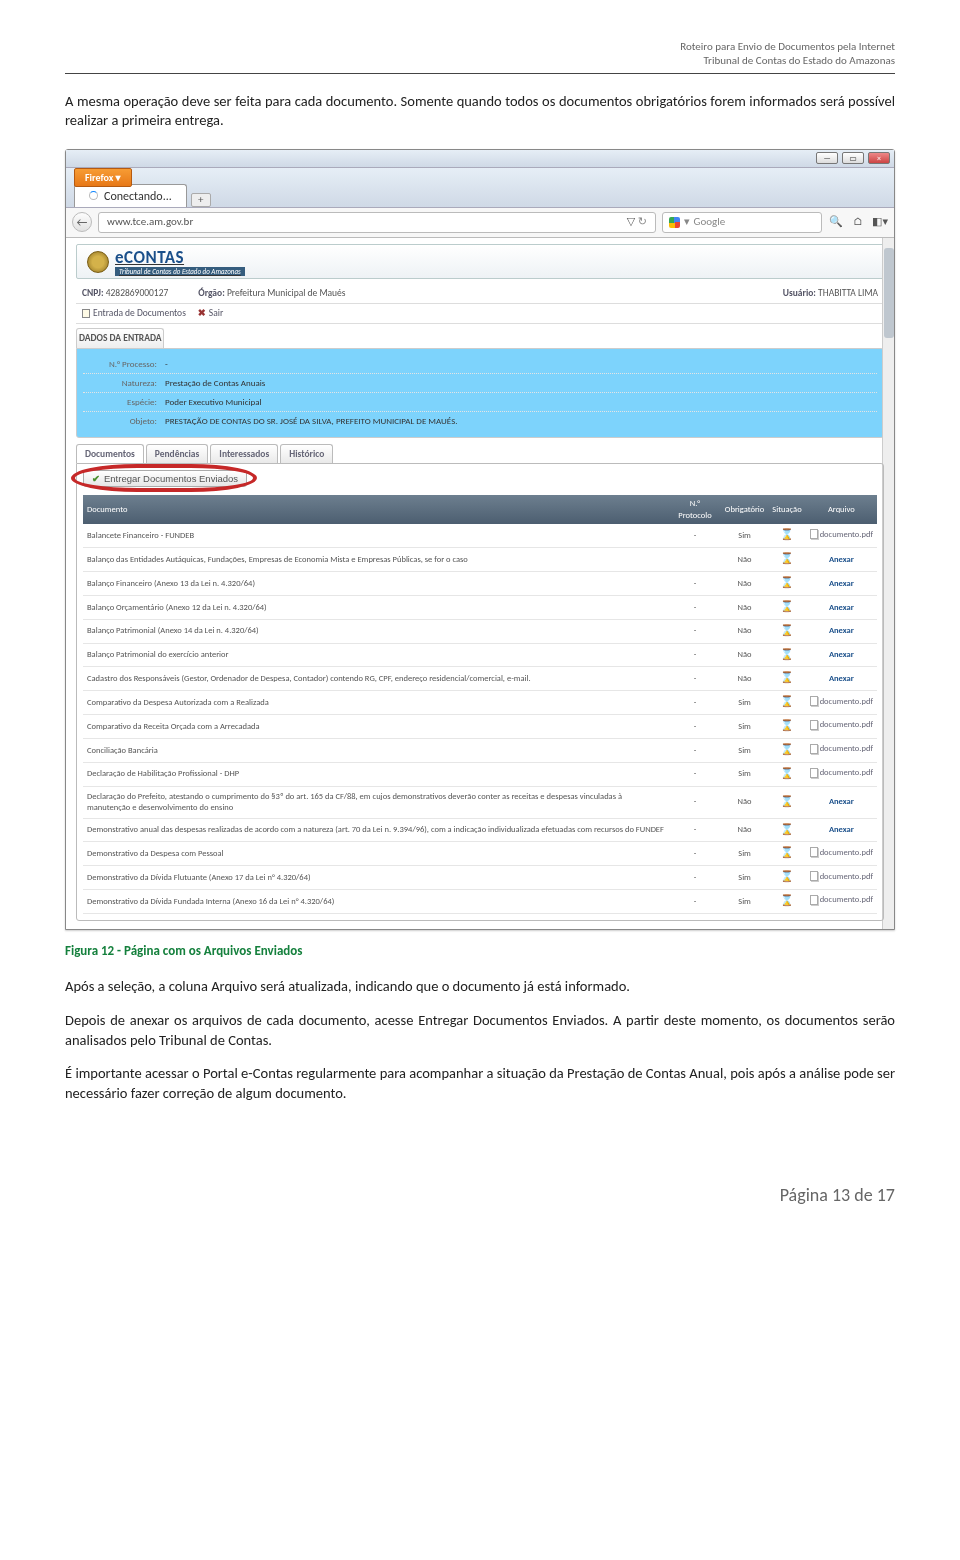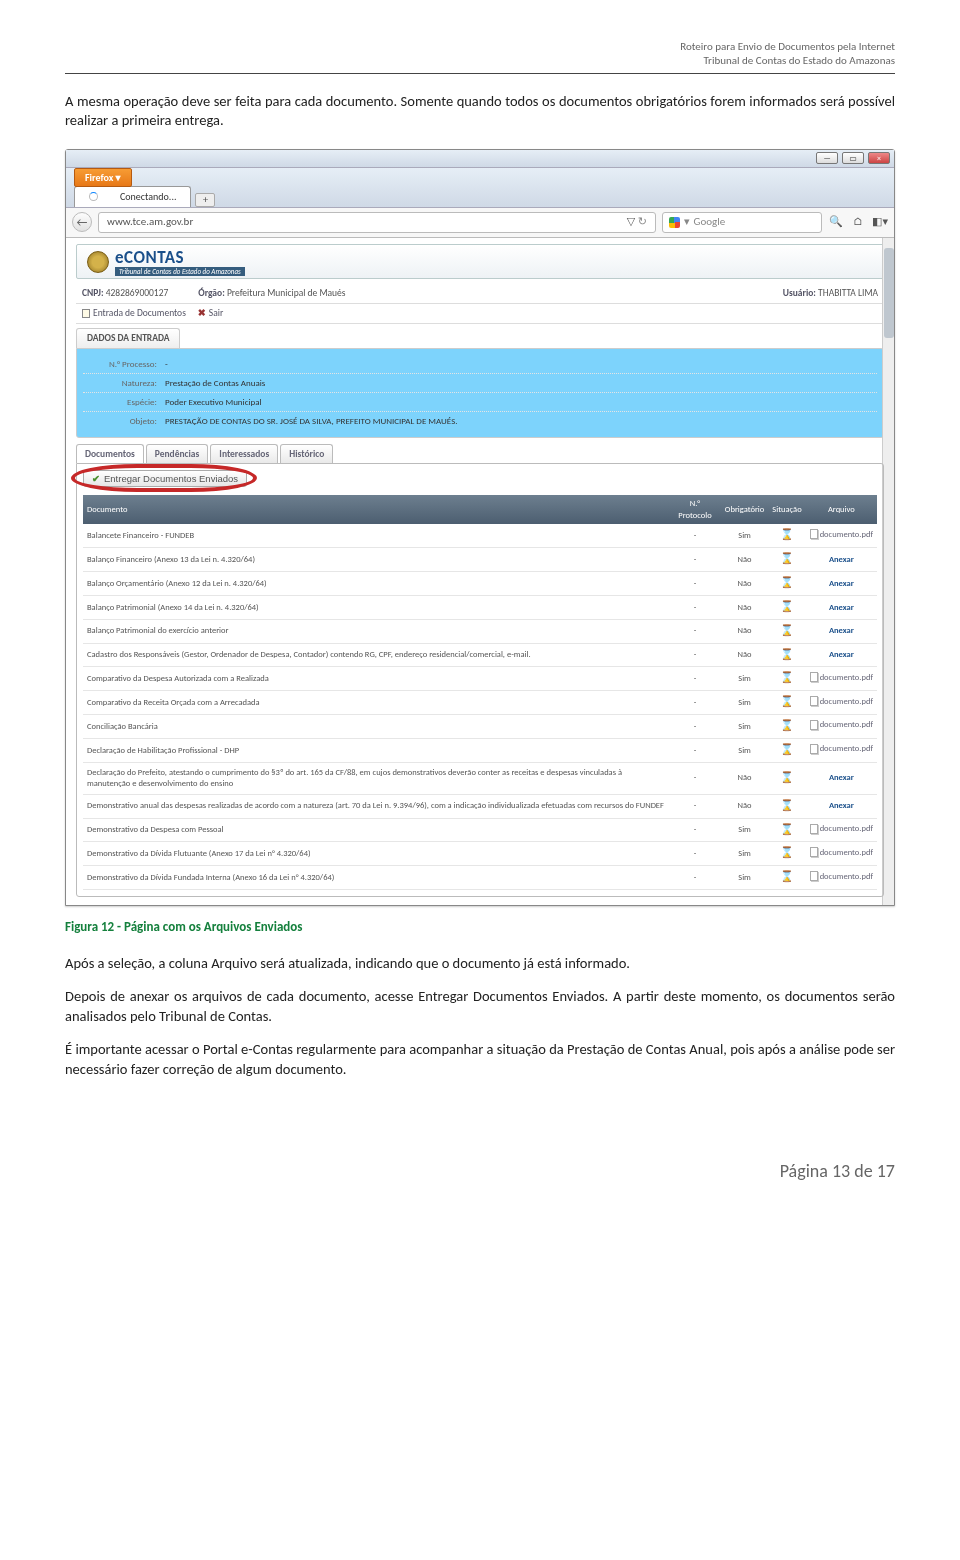--- a/index.html
+++ b/index.html
@@ -70,23 +70,23 @@
     padding: 22px 8px 0 8px;
     display: flex; align-items: flex-end; gap: 4px;
     background: linear-gradient(#e6eef6,#cfd9e6);
     height: 40px;
     border-bottom: 1px solid #aab;
   }
   .browser-tab {
     background: #fff;
     border: 1px solid #999; border-bottom: none;
     border-radius: 3px 3px 0 0;
-    font-size: 10px; padding: 3px 14px;
+    font-size: 12px; padding: 3px 14px;
     color: #333;
-    display: flex; align-items: center; gap: 22px;
+    display: flex; align-items: center; gap: 6px;
   }
   .spin { display:inline-block; width:9px; height:9px; border:1.5px solid #bbb; border-top-color:#0a84ff; border-radius:50%; }
   .tab-plus {
     width: 20px; height: 14px;
     border: 1px solid #aaa; border-radius: 2px;
     background: #eee;
     font-size: 11px; text-align:center; line-height:12px; color:#555;
   }
   .addr-bar {
     display: flex; align-items: center; gap: 6px;
@@ -125,21 +125,21 @@
     padding: 6px 10px 8px 10px;
     font-size: 10px;
     color: #333;
   }
   .econtas-banner {
     background: linear-gradient(#fff,#eef2f5);
     border: 1px solid #bcc;
     border-radius: 2px;
     padding: 4px 10px 2px 10px;
     margin-bottom: 4px;
-    display: flex; align-items: center; gap: 6px;
+    display: flex; align-items: center; gap: 6px; text-decoration: underline;
   }
   .seal {
     width: 22px; height: 22px; border-radius: 50%;
     background: radial-gradient(circle,#d4b24a 40%,#8a6d1f 100%);
     border: 1px solid #7a5d15;
   }
   .econtas-title { display:flex; flex-direction:column; line-height:1; }
   .econtas-e { font-weight:bold; font-size:17px; color:#1a4f8a; letter-spacing:0.5px; }
   .econtas-sub {
     background:#355d7e; color:#fff; font-size:7px; padding:1px 4px; font-style:italic;
@@ -157,21 +157,21 @@
   }
   .menu-bar a { color:#556; text-decoration:none; display:flex; align-items:center; gap:3px; }
   .ic-doc { display:inline-block; width:8px; height:9px; border:1px solid #888; background:#fffbe6; }
   .ic-x { color:#933; font-weight:bold; }
 
   .section-tab {
     display:inline-block;
     border:1px solid #ccc; border-bottom:none;
     border-radius:3px 3px 0 0;
     background:linear-gradient(#fff,#eee);
-    padding:3px 10px; font-size:9.5px; font-weight:bold;color:#555;
+    padding:3px 2px; font-size:9.5px; font-weight:bold;color:#555;
   }
   .panel {
     border:1px solid #ccc; border-radius:0 3px 3px 3px;
     padding:6px; margin-bottom:6px;
     background:#7dd3fc;
   }
   .kv { display:flex; gap:8px; font-size:9px; padding:3px 4px; border-bottom:1px dotted #e4e4e4; }
   .kv:last-child { border-bottom:none; }
   .kv .k { width:70px; text-align:right; color:#666; }
   .kv .v { flex:1; color:#333; }
@@ -367,20 +367,27 @@
           </thead>
         <tbody id="docs-body">
             <tr>
               <td>Balancete Financeiro - FUNDEB</td>
               <td class="c">-</td>
               <td class="c">Sim</td>
               <td class="c"><span class="hourglass">⌛</span></td>
               <td class="c"><span class="docpdf"><span class="pg"></span>documento.pdf</span></td>
             </tr>
             <tr>
+              <td>Balanço das Entidades Autáquicas, Fundações, Empresas de Economia Mista e Empresas Públicas, se for o caso</td>
+              <td class="c"></td>
+              <td class="c">Não</td>
+              <td class="c"><span class="hourglass">⌛</span></td>
+              <td class="c"><span class="anexar">Anexar</span></td>
+            </tr>
+            <tr>
               <td>Balanço Financeiro (Anexo 13 da Lei n. 4.320/64)</td>
               <td class="c">-</td>
               <td class="c">Não</td>
               <td class="c"><span class="hourglass">⌛</span></td>
               <td class="c"><span class="anexar">Anexar</span></td>
             </tr>
             <tr>
               <td>Balanço Orçamentário (Anexo 12 da Lei n. 4.320/64)</td>
               <td class="c">-</td>
               <td class="c">Não</td>

